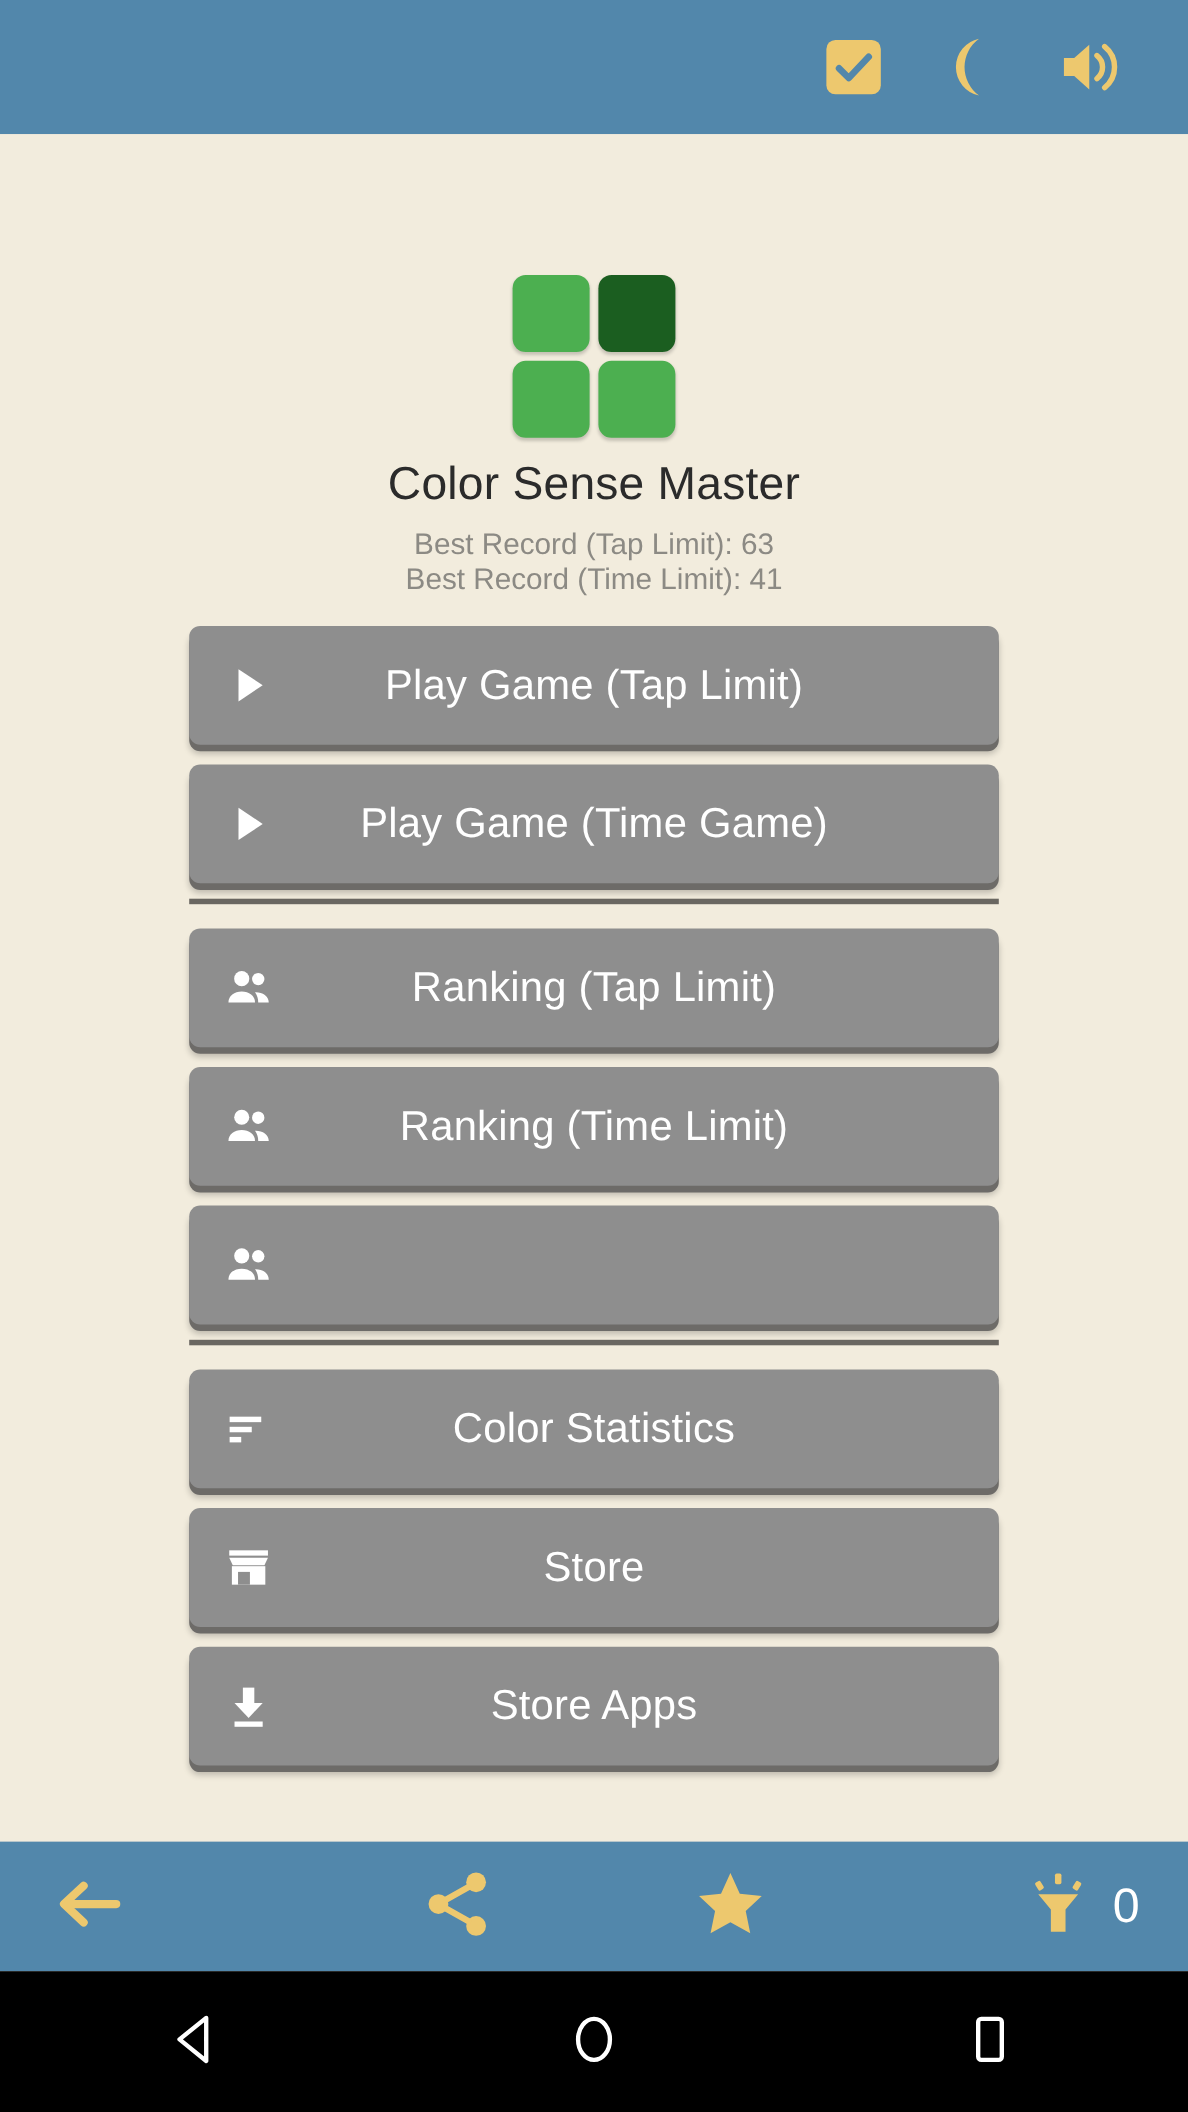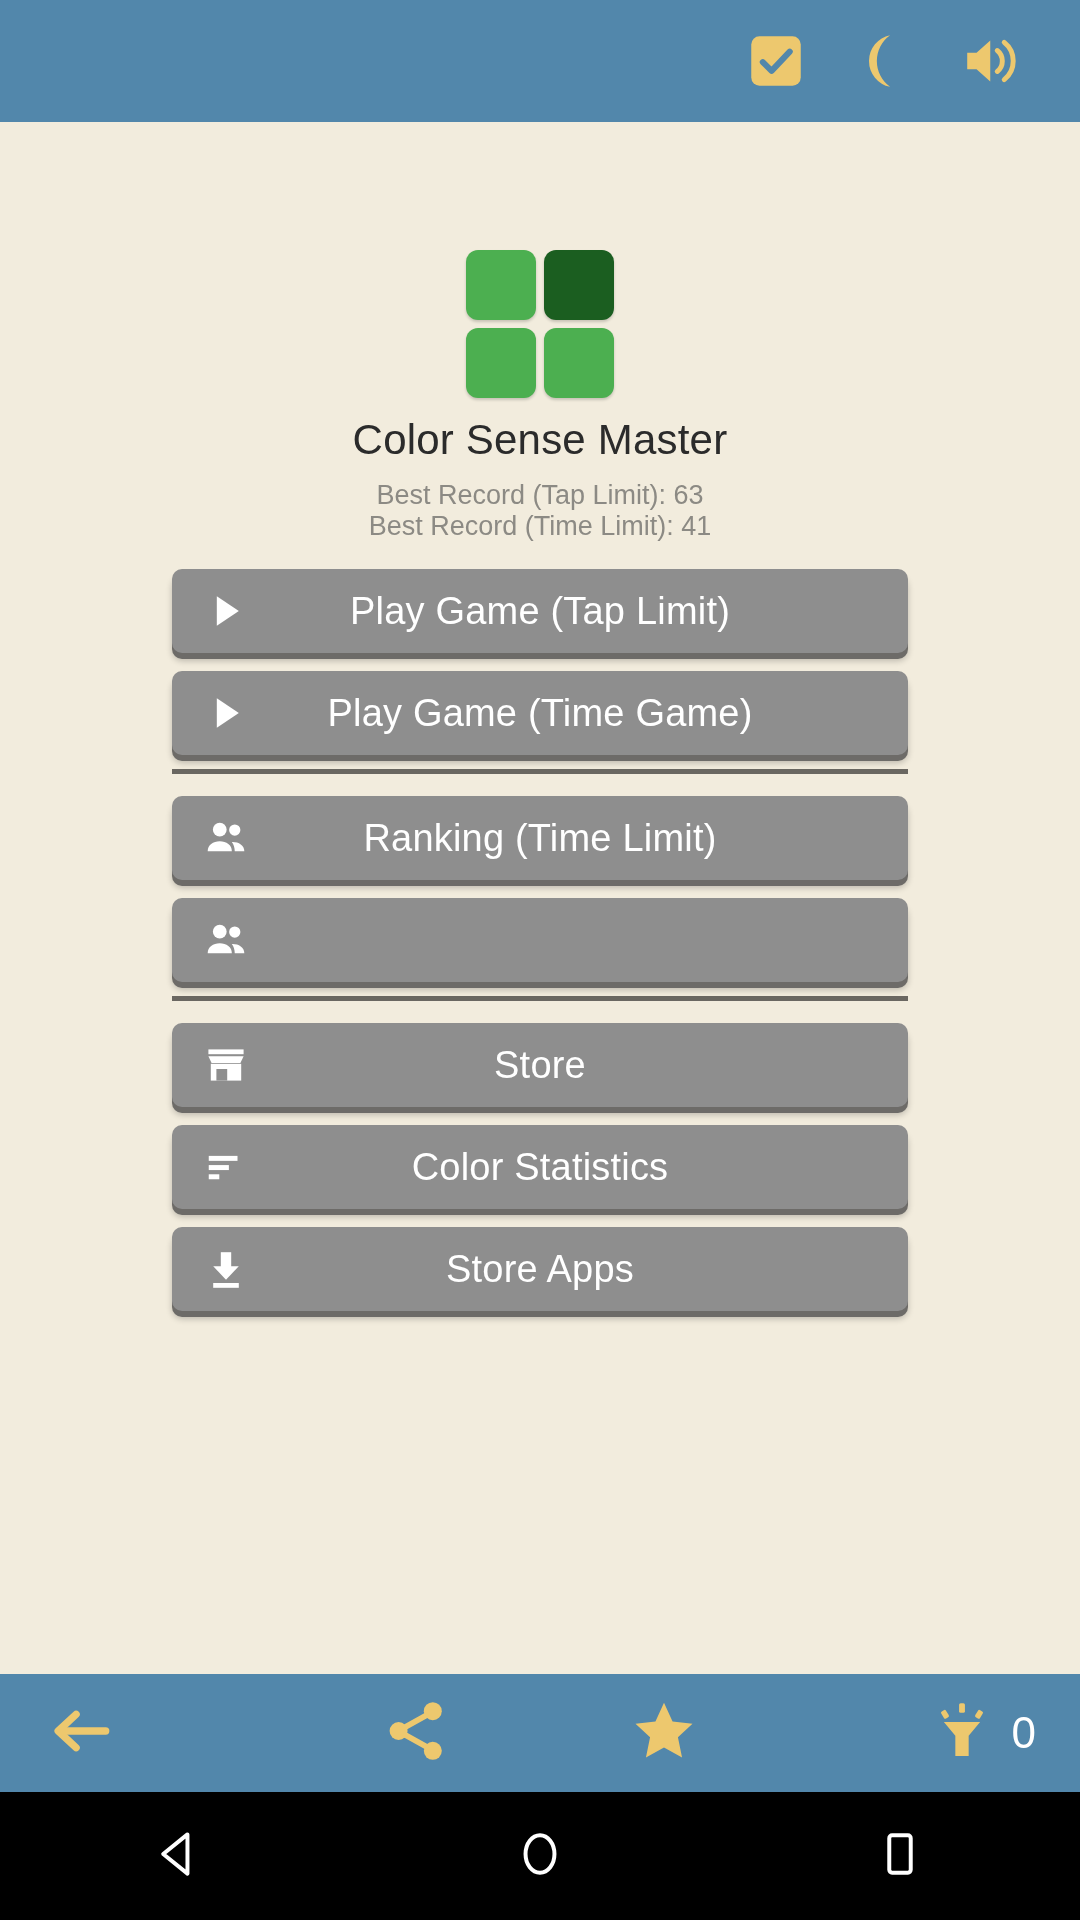--- a/index.html
+++ b/index.html
@@ -72,21 +72,21 @@
 
   .menu {
     width: 100%;
     padding: 0 170px 0 170px;
     margin-top: 28px;
   }
 
   .btn {
     position: relative;
     width: 736px;
-    height: 84px;
+    height: 108px;
     margin: 0 auto 18px auto;
     background: #8e8e8e;
     border: none;
     border-radius: 10px;
     box-shadow: 0 6px 0 #6d6b68, 0 8px 6px rgba(0,0,0,0.22);
     display: flex;
     align-items: center;
     justify-content: center;
     cursor: pointer;
   }
@@ -210,71 +210,82 @@
       <span class="btn-icon">
         <svg width="44" height="44" viewBox="0 0 24 24" aria-hidden="true">
           <path d="M7 4 L19 12 L7 20 Z" fill="#ffffff"></path>
         </svg>
       </span>
       <span class="btn-label">Play Game (Time Game)</span>
     </div>
 
     <div class="divider"></div>
 
-
     <div class="btn">
       <span class="btn-icon">
         <svg width="50" height="50" viewBox="0 0 24 24" aria-hidden="true">
           <circle cx="9" cy="8" r="3.3" fill="#ffffff"></circle>
           <circle cx="16.2" cy="8.2" r="2.7" fill="#ffffff"></circle>
           <path d="M3.2 18.4 c0-3 2.6-4.8 5.8-4.8 s5.8 1.8 5.8 4.8 Z" fill="#ffffff"></path>
           <path d="M15.2 13.9 c2.9 0 5.6 1.6 5.6 4.5 h-4.6 c0-1.8-.5-3.3-1.4-4.5 Z" fill="#ffffff"></path>
         </svg>
       </span>
-      <span class="btn-label">Ranking (Time Limit)</span>
-    </div>
-
-    <div class="btn gap-after-play">
+      <span class="btn-label">Ranking (Tap Limit)</span>
+    </div>
+
+    <div class="btn">
       <span class="btn-icon">
         <svg width="50" height="50" viewBox="0 0 24 24" aria-hidden="true">
           <circle cx="9" cy="8" r="3.3" fill="#ffffff"></circle>
           <circle cx="16.2" cy="8.2" r="2.7" fill="#ffffff"></circle>
           <path d="M3.2 18.4 c0-3 2.6-4.8 5.8-4.8 s5.8 1.8 5.8 4.8 Z" fill="#ffffff"></path>
           <path d="M15.2 13.9 c2.9 0 5.6 1.6 5.6 4.5 h-4.6 c0-1.8-.5-3.3-1.4-4.5 Z" fill="#ffffff"></path>
         </svg>
       </span>
+      <span class="btn-label">Ranking (Time Limit)</span>
+    </div>
+
+    <div class="btn gap-after-play">
+      <span class="btn-icon">
+        <svg width="50" height="50" viewBox="0 0 24 24" aria-hidden="true">
+          <circle cx="9" cy="8" r="3.3" fill="#ffffff"></circle>
+          <circle cx="16.2" cy="8.2" r="2.7" fill="#ffffff"></circle>
+          <path d="M3.2 18.4 c0-3 2.6-4.8 5.8-4.8 s5.8 1.8 5.8 4.8 Z" fill="#ffffff"></path>
+          <path d="M15.2 13.9 c2.9 0 5.6 1.6 5.6 4.5 h-4.6 c0-1.8-.5-3.3-1.4-4.5 Z" fill="#ffffff"></path>
+        </svg>
+      </span>
     </div>
 
     <div class="divider"></div>
+
+    <div class="btn">
+      <span class="btn-icon">
+        <svg width="46" height="46" viewBox="0 0 24 24" aria-hidden="true">
+          <rect x="3" y="6.2" width="15" height="2.6" fill="#ffffff"></rect>
+          <rect x="3" y="11" width="10.5" height="2.6" fill="#ffffff"></rect>
+          <rect x="3" y="15.8" width="5.5" height="2.6" fill="#ffffff"></rect>
+        </svg>
+      </span>
+      <span class="btn-label">Color Statistics</span>
+    </div>
 
     <div class="btn">
       <span class="btn-icon">
         <svg width="48" height="48" viewBox="0 0 24 24" aria-hidden="true">
           <rect x="3.2" y="4.2" width="17.6" height="2.4" fill="#ffffff"></rect>
           <path d="M3.2 7.6 h17.6 l-1.6 3.4 H4.8 Z" fill="#ffffff"></path>
           <rect x="4.4" y="11.4" width="15.2" height="8.4" fill="#ffffff"></rect>
           <rect x="7.2" y="14" width="5.4" height="5.8" fill="#8e8e8e"></rect>
         </svg>
       </span>
       <span class="btn-label">Store</span>
     </div>
 
     <div class="btn">
       <span class="btn-icon">
-        <svg width="46" height="46" viewBox="0 0 24 24" aria-hidden="true">
-          <rect x="3" y="6.2" width="15" height="2.6" fill="#ffffff"></rect>
-          <rect x="3" y="11" width="10.5" height="2.6" fill="#ffffff"></rect>
-          <rect x="3" y="15.8" width="5.5" height="2.6" fill="#ffffff"></rect>
-        </svg>
-      </span>
-      <span class="btn-label">Color Statistics</span>
-    </div>
-
-    <div class="btn">
-      <span class="btn-icon">
         <svg width="48" height="48" viewBox="0 0 24 24" aria-hidden="true">
           <rect x="9.4" y="3.6" width="5.2" height="7.6" fill="#ffffff"></rect>
           <path d="M5.6 10.6 h12.8 L12 17.4 Z" fill="#ffffff"></path>
           <rect x="5.6" y="19" width="12.8" height="2.4" fill="#ffffff"></rect>
         </svg>
       </span>
       <span class="btn-label">Store Apps</span>
     </div>
 
   </div>

